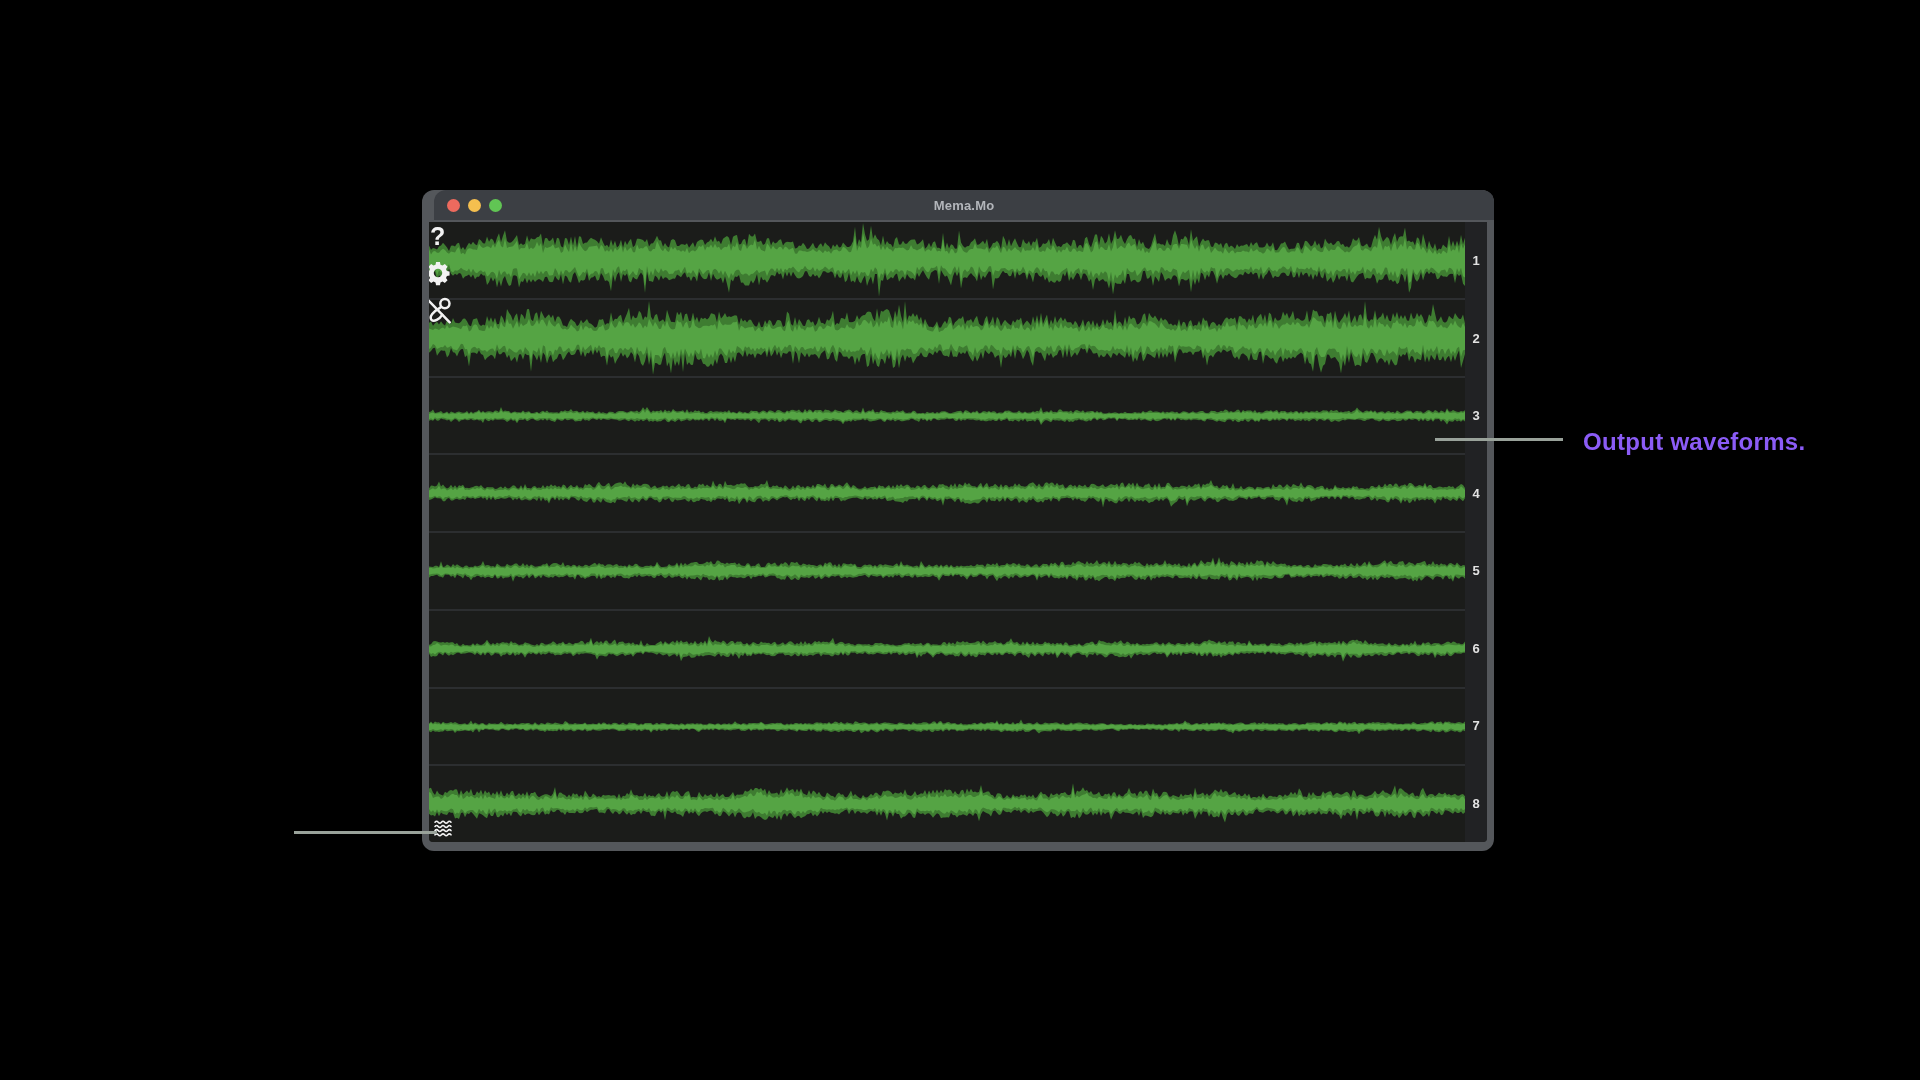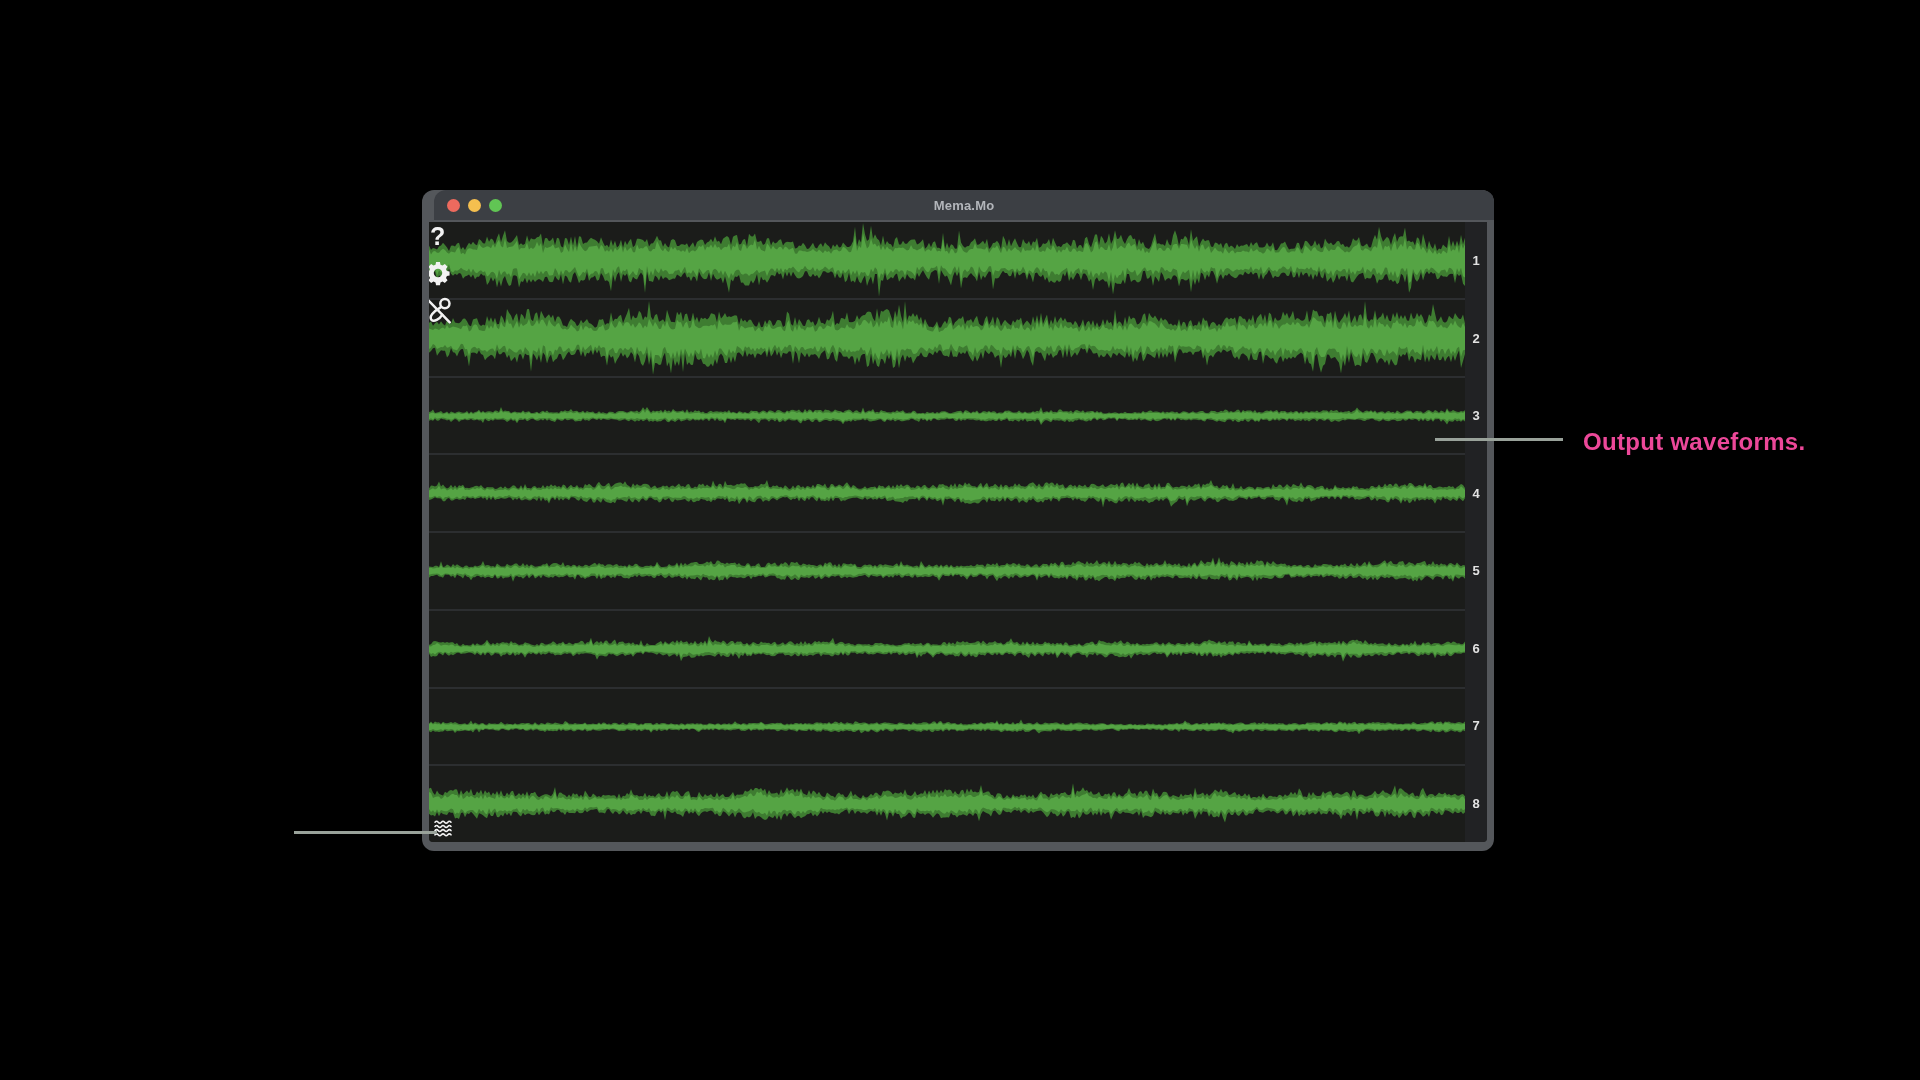--- a/index.html
+++ b/index.html
@@ -135,16 +135,16 @@
           <path d="M2 3.2 q1.6 -1.9 3.2 0 t3.2 0 t3.2 0 t3.2 0 t3.2 0"></path>
           <path d="M2 7.4 q1.6 -1.9 3.2 0 t3.2 0 t3.2 0 t3.2 0 t3.2 0"></path>
           <path d="M2 11.6 q1.6 -1.9 3.2 0 t3.2 0 t3.2 0 t3.2 0 t3.2 0"></path>
           <path d="M2 15.8 q1.6 -1.9 3.2 0 t3.2 0 t3.2 0 t3.2 0 t3.2 0"></path>
         </svg>
       </div>
     </div>
   </div>
 
   <div class="callout-line" id="line-output" style="left: 1435px; top: 438px; width: 128px; background: rgb(153, 162, 154);"></div>
-  <div class="ann" id="ann-output" style="left: 1583px; top: 425px; color: #ec4899;">Output waveforms.</div>
+  <div class="ann" id="ann-output" style="left: 1583px; top: 425px; color: #8b5cf6;">Output waveforms.</div>
 
   <div class="callout-line" id="line-select" style="left: 294px; top: 831px; width: 143px; background: rgb(153, 162, 154);"></div>
 </div>
 
 </body></html>

